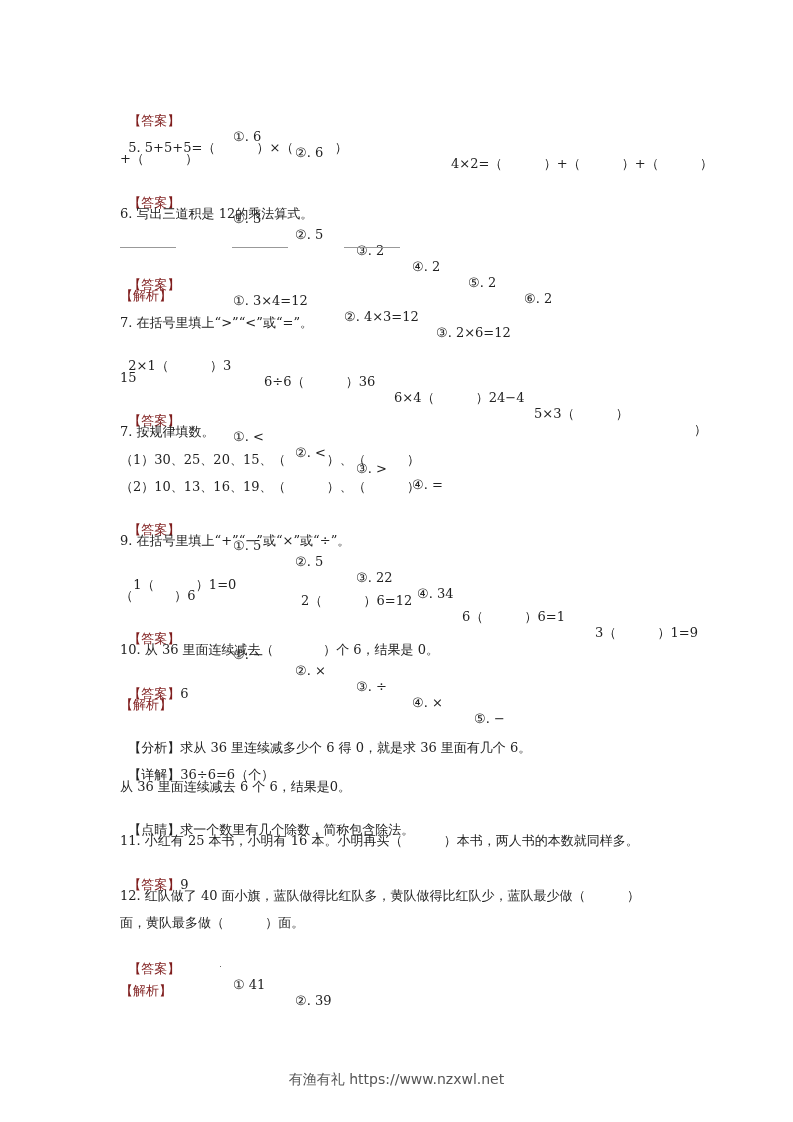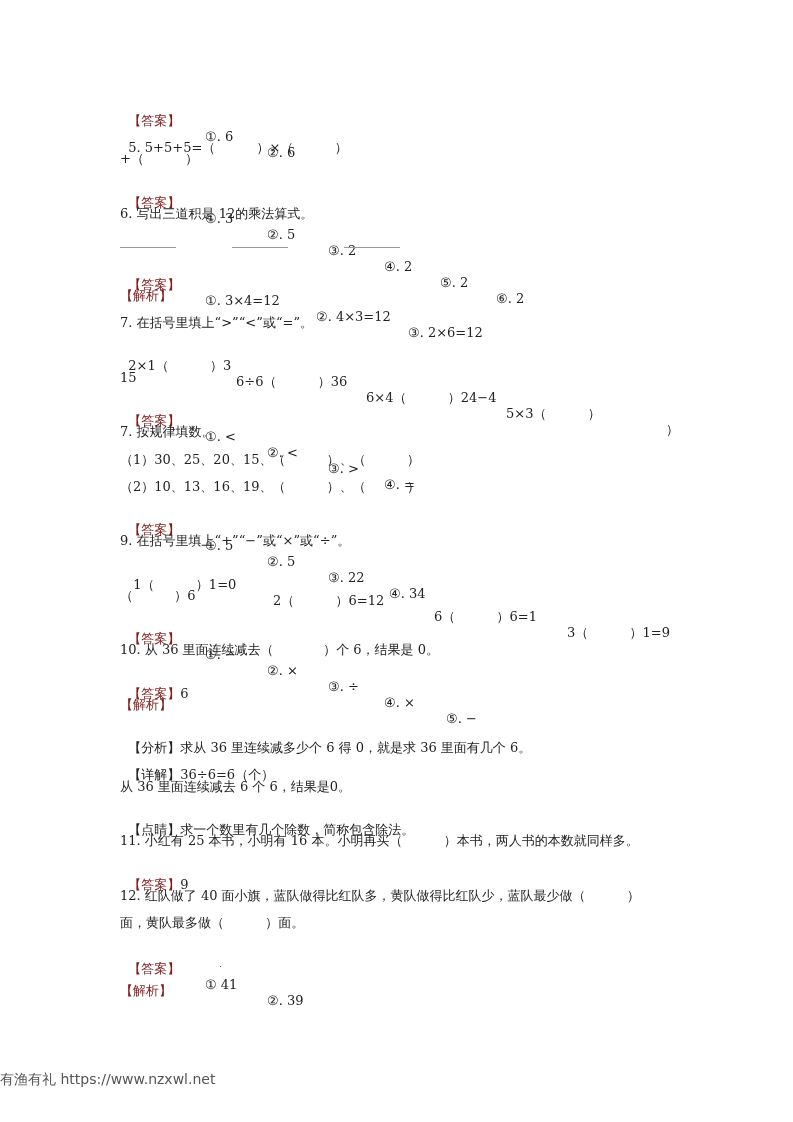--- a/index.html
+++ b/index.html
@@ -1,36 +1,37 @@
 <!DOCTYPE html>
 <html><head>
 <meta charset="utf-8">
 <style>
   html, body { margin: 0; padding: 0; background: #ffffff; }
   body { width: 793px; height: 1122px; position: relative; overflow: hidden;
          font-family: "DejaVu Serif", "Liberation Serif", serif; color: #222; }
   .line { position: absolute; left: 120px; font-size: 13px; line-height: 16px; white-space: pre; }
   .label { color: #7f1d1d; }
-  .seg { position: absolute; white-space: pre; }
+  .seg { position: absolute; white-space: pre; margin-left: 28px; }
   .blank { position: absolute; top: 247px; width: 56px; height: 1px; background: #999; }
-  .footer { position: absolute; left: 0; width: 793px; top: 1071px; text-align: left;
+  .footer { position: absolute; left: 0; width: 793px; top: 1071px; text-align: center;
             font-family: "DejaVu Sans", "Liberation Sans", sans-serif; font-size: 14px; color: #555; }
   .dot { position: absolute; left: 220px; top: 966px; width: 1px; height: 1px; background: #666; }
 </style>
 </head>
 <body>
 
 <div class="line" style="top:97px">
   <span class="label">【答案】</span>
   <span class="seg" style="left:85px">①. 6</span>
   <span class="seg" style="left:147px">②. 6</span>
 </div>
 
 <div class="line" style="top:124px">
   <span>5. 5+5+5=（          ）×（          ）</span>
+  <span class="seg" style="left:303px">4×2=（          ）+（          ）+（          ）</span>
 </div>
 <div class="line" style="top:151px">+（          ）</div>
 <div class="line" style="top:179px">
   <span class="label">【答案】</span>
   <span class="seg" style="left:85px">①. 3</span>
   <span class="seg" style="left:147px">②. 5</span>
   <span class="seg" style="left:208px">③. 2</span>
   <span class="seg" style="left:264px">④. 2</span>
   <span class="seg" style="left:320px">⑤. 2</span>
   <span class="seg" style="left:376px">⑥. 2</span>

